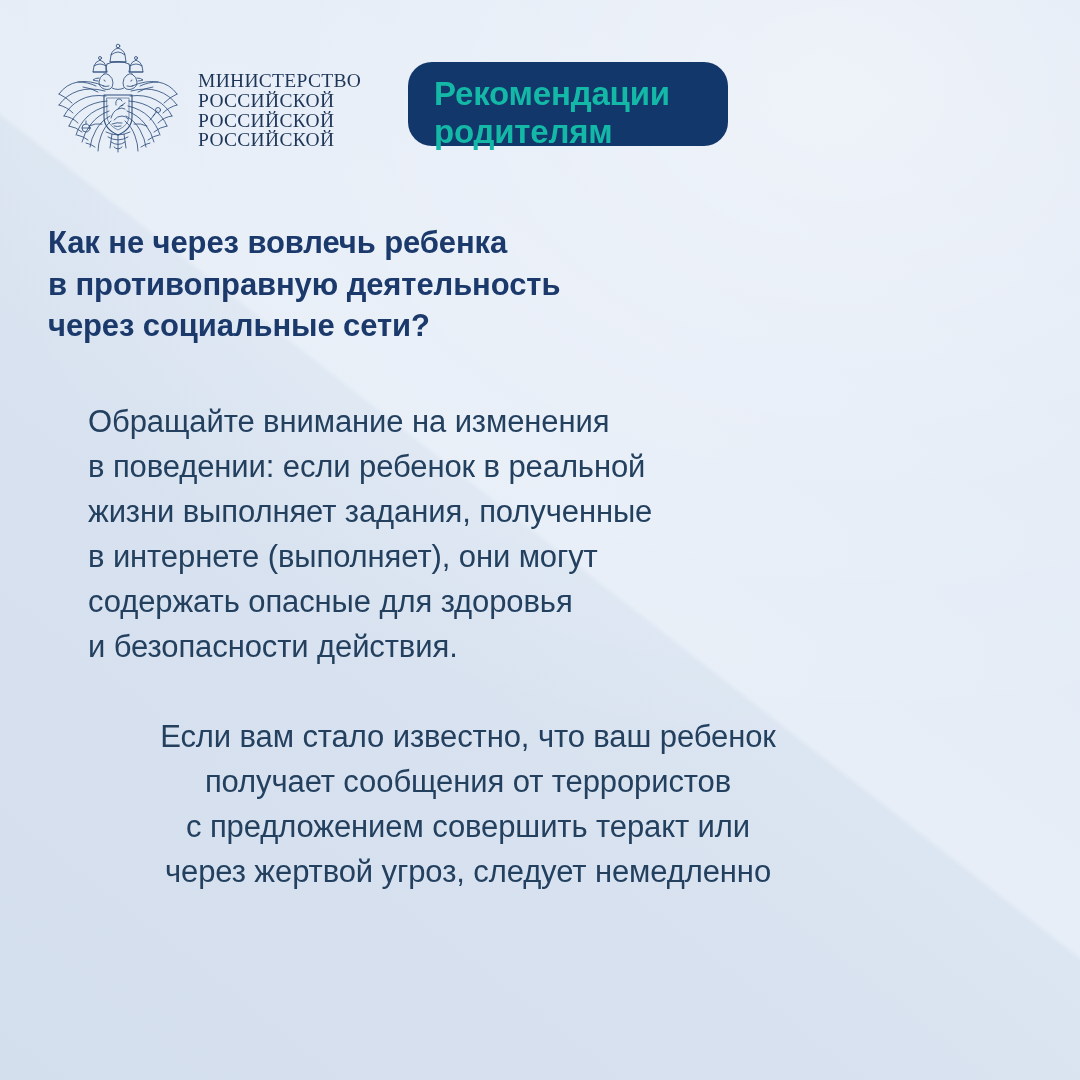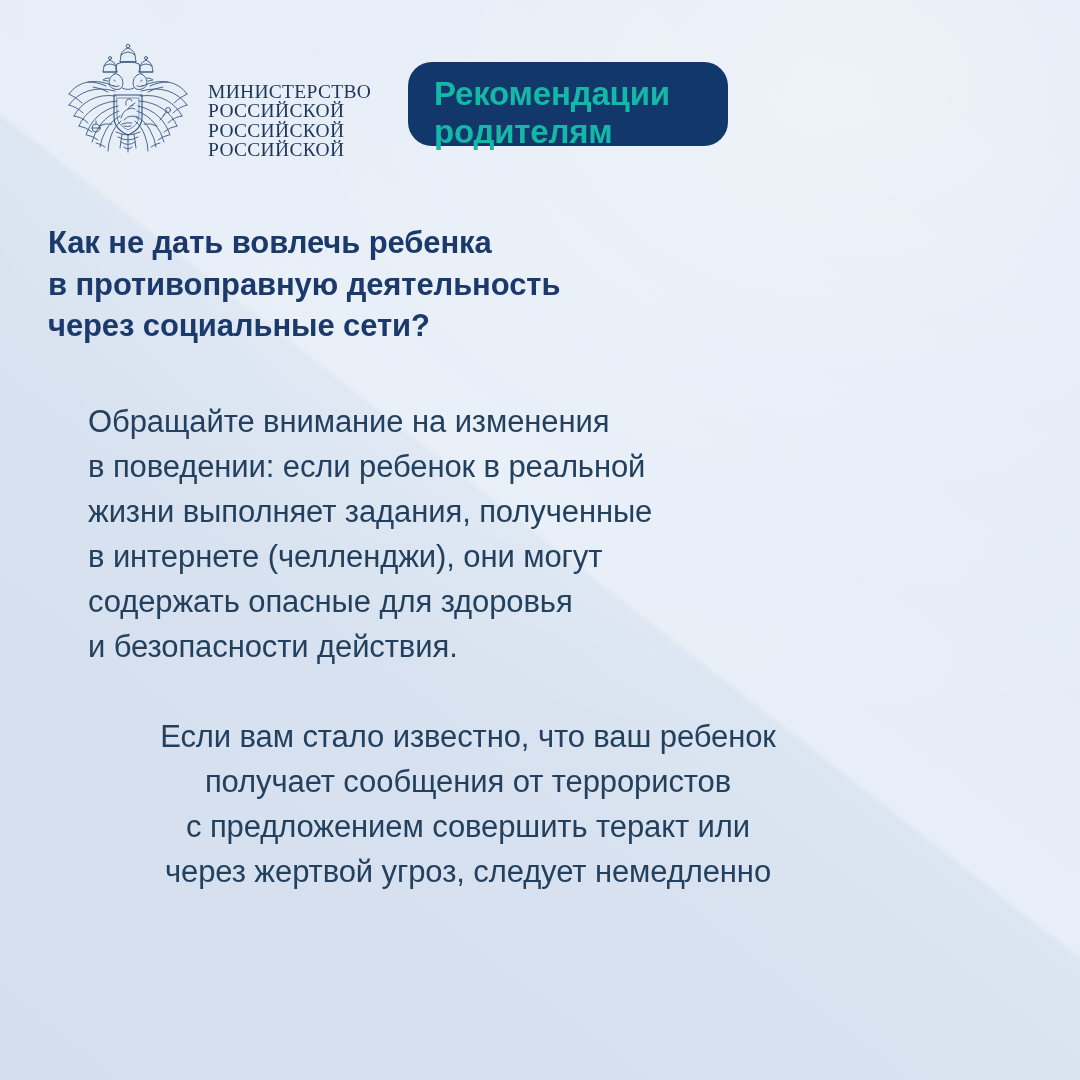--- a/index.html
+++ b/index.html
@@ -51,24 +51,24 @@
   .header {
     position: absolute;
     top: 40px;
     left: 48px;
     right: 48px;
     height: 120px;
   }
 
   .brand {
     position: absolute;
-    left: 14px;
+    left: 4px;
     top: 0;
     display: flex;
-    align-items: flex-end;
+    align-items: center;
   }
 
   .emblem {
     width: 140px;
     height: 120px;
     flex: 0 0 auto;
     margin-left: -4px;
   }
 
   .emblem svg {
@@ -285,30 +285,30 @@
         <span>Рекомендации</span>
         <span>родителям</span>
       </div>
     </div>
 
   </div>
 
   <div class="content">
 
     <h1 class="headline">
-      <span>Как не дать вовлечь ребенка</span>
+      <span>Как не через вовлечь ребенка</span>
       <span>в противоправную деятельность</span>
       <span>через социальные сети?</span>
     </h1>
 
     <p class="paragraph" id="para-1">
       <span>Обращайте внимание на изменения</span>
       <span>в поведении: если ребенок в реальной</span>
       <span>жизни выполняет задания, полученные</span>
-      <span>в интернете (челленджи), они могут</span>
+      <span>в интернете (выполняет), они могут</span>
       <span>содержать опасные для здоровья</span>
       <span>и безопасности действия.</span>
     </p>
 
     <p class="paragraph" id="para-2">
       <span>Если вам стало известно, что ваш ребенок</span>
       <span>получает сообщения от террористов</span>
       <span>с предложением совершить теракт или</span>
       <span>через жертвой угроз, следует немедленно</span>
     </p>

